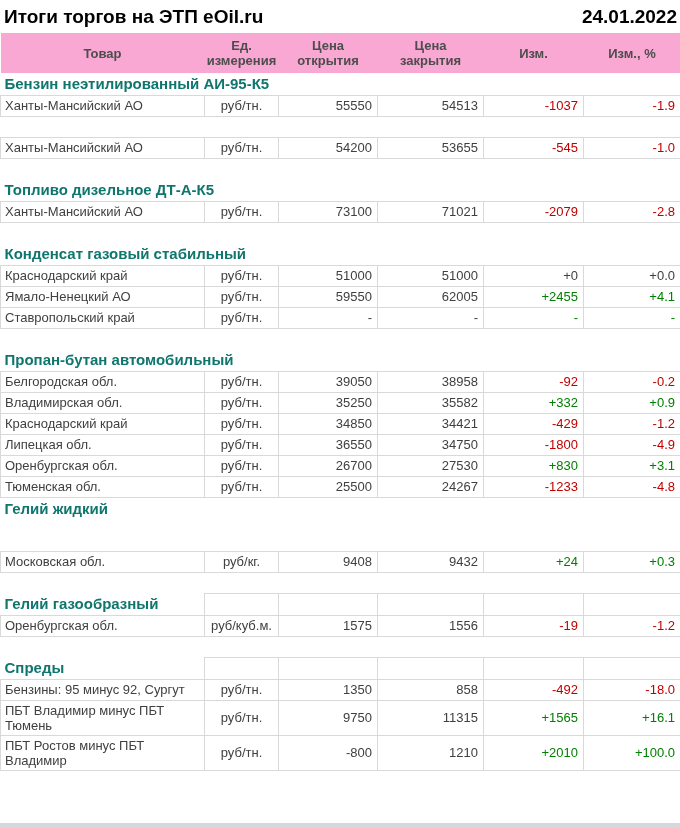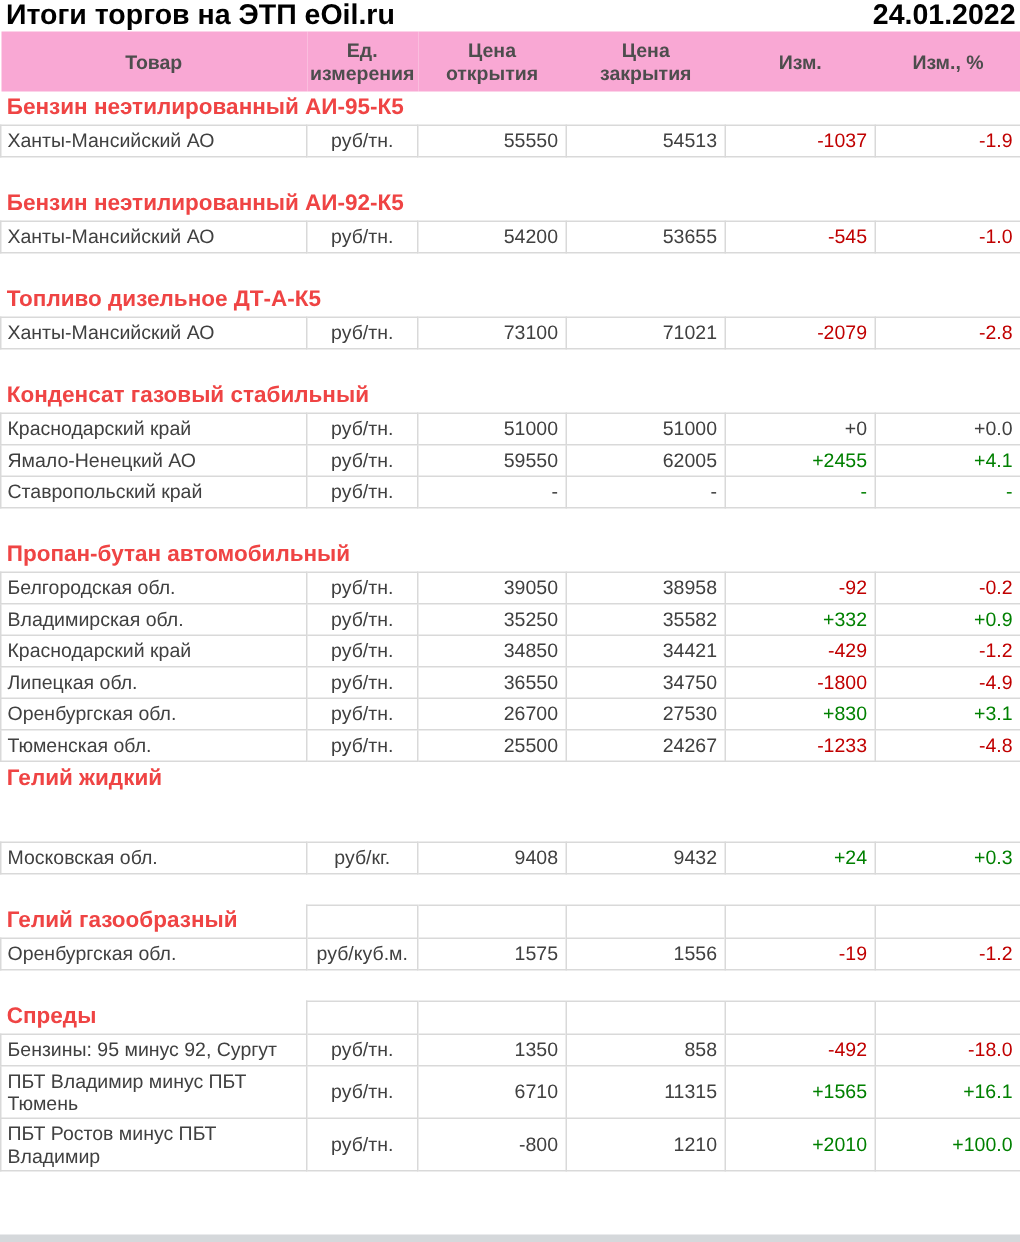--- a/index.html
+++ b/index.html
@@ -9,21 +9,21 @@
     height: 828px;
     background: #ffffff;
     font-family: "Liberation Sans", sans-serif;
     overflow: hidden;
     box-sizing: border-box;
   }
   .title-bar {
     display: flex;
     justify-content: space-between;
     align-items: center;
-    height: 21px;
+    height: 33px;
     padding: 0 3px 0 4px;
     box-sizing: border-box;
     gap: 42px;
   }
   .title-bar .title,
   .title-bar .date {
     font-size: 19px;
     font-weight: 700;
     color: #000000;
     white-space: nowrap;
@@ -52,21 +52,21 @@
     height: 21px;
     line-height: 15px;
     vertical-align: middle;
     padding: 2px 5px;
     box-sizing: border-box;
     overflow: hidden;
   }
   tr.section td.section-name {
     font-size: 15px;
     font-weight: 700;
-    color: #ef4444;
+    color: #0f766e;
     padding-left: 4px;
     height: 22px;
     white-space: nowrap;
   }
   tr.data td { border: 1px solid #D9D9D9; }
   tr.section td.b {
     border-left: 1px solid #D9D9D9;
     border-top: 1px solid #D9D9D9;
   }
   tr.section td.b:last-child { border-right: 1px solid #D9D9D9; }
@@ -124,23 +124,20 @@
           <td class="region">Ханты-Мансийский АО</td>
           <td class="unit">руб/тн.</td>
           <td class="num">55550</td>
           <td class="num">54513</td>
           <td class="num down">-1037</td>
           <td class="num down">-1.9</td>
         </tr>
         <tr class="spacer">
           <td colspan="6"></td>
         </tr>
-        <tr class="section">
-          <td class="section-name" colspan="6">Бензин неэтилированный АИ-92-К5</td>
-        </tr>
         <tr class="data">
           <td class="region">Ханты-Мансийский АО</td>
           <td class="unit">руб/тн.</td>
           <td class="num">54200</td>
           <td class="num">53655</td>
           <td class="num down">-545</td>
           <td class="num down">-1.0</td>
         </tr>
         <tr class="spacer">
           <td colspan="6"></td>
@@ -288,21 +285,21 @@
           <td class="region">Бензины: 95 минус 92, Сургут</td>
           <td class="unit">руб/тн.</td>
           <td class="num">1350</td>
           <td class="num">858</td>
           <td class="num down">-492</td>
           <td class="num down">-18.0</td>
         </tr>
         <tr class="data">
           <td class="region">ПБТ Владимир минус ПБТ Тюмень</td>
           <td class="unit">руб/тн.</td>
-          <td class="num">6710</td>
+          <td class="num">9750</td>
           <td class="num">11315</td>
           <td class="num up">+1565</td>
           <td class="num up">+16.1</td>
         </tr>
         <tr class="data">
           <td class="region">ПБТ Ростов минус ПБТ Владимир</td>
           <td class="unit">руб/тн.</td>
           <td class="num">-800</td>
           <td class="num">1210</td>
           <td class="num up">+2010</td>

